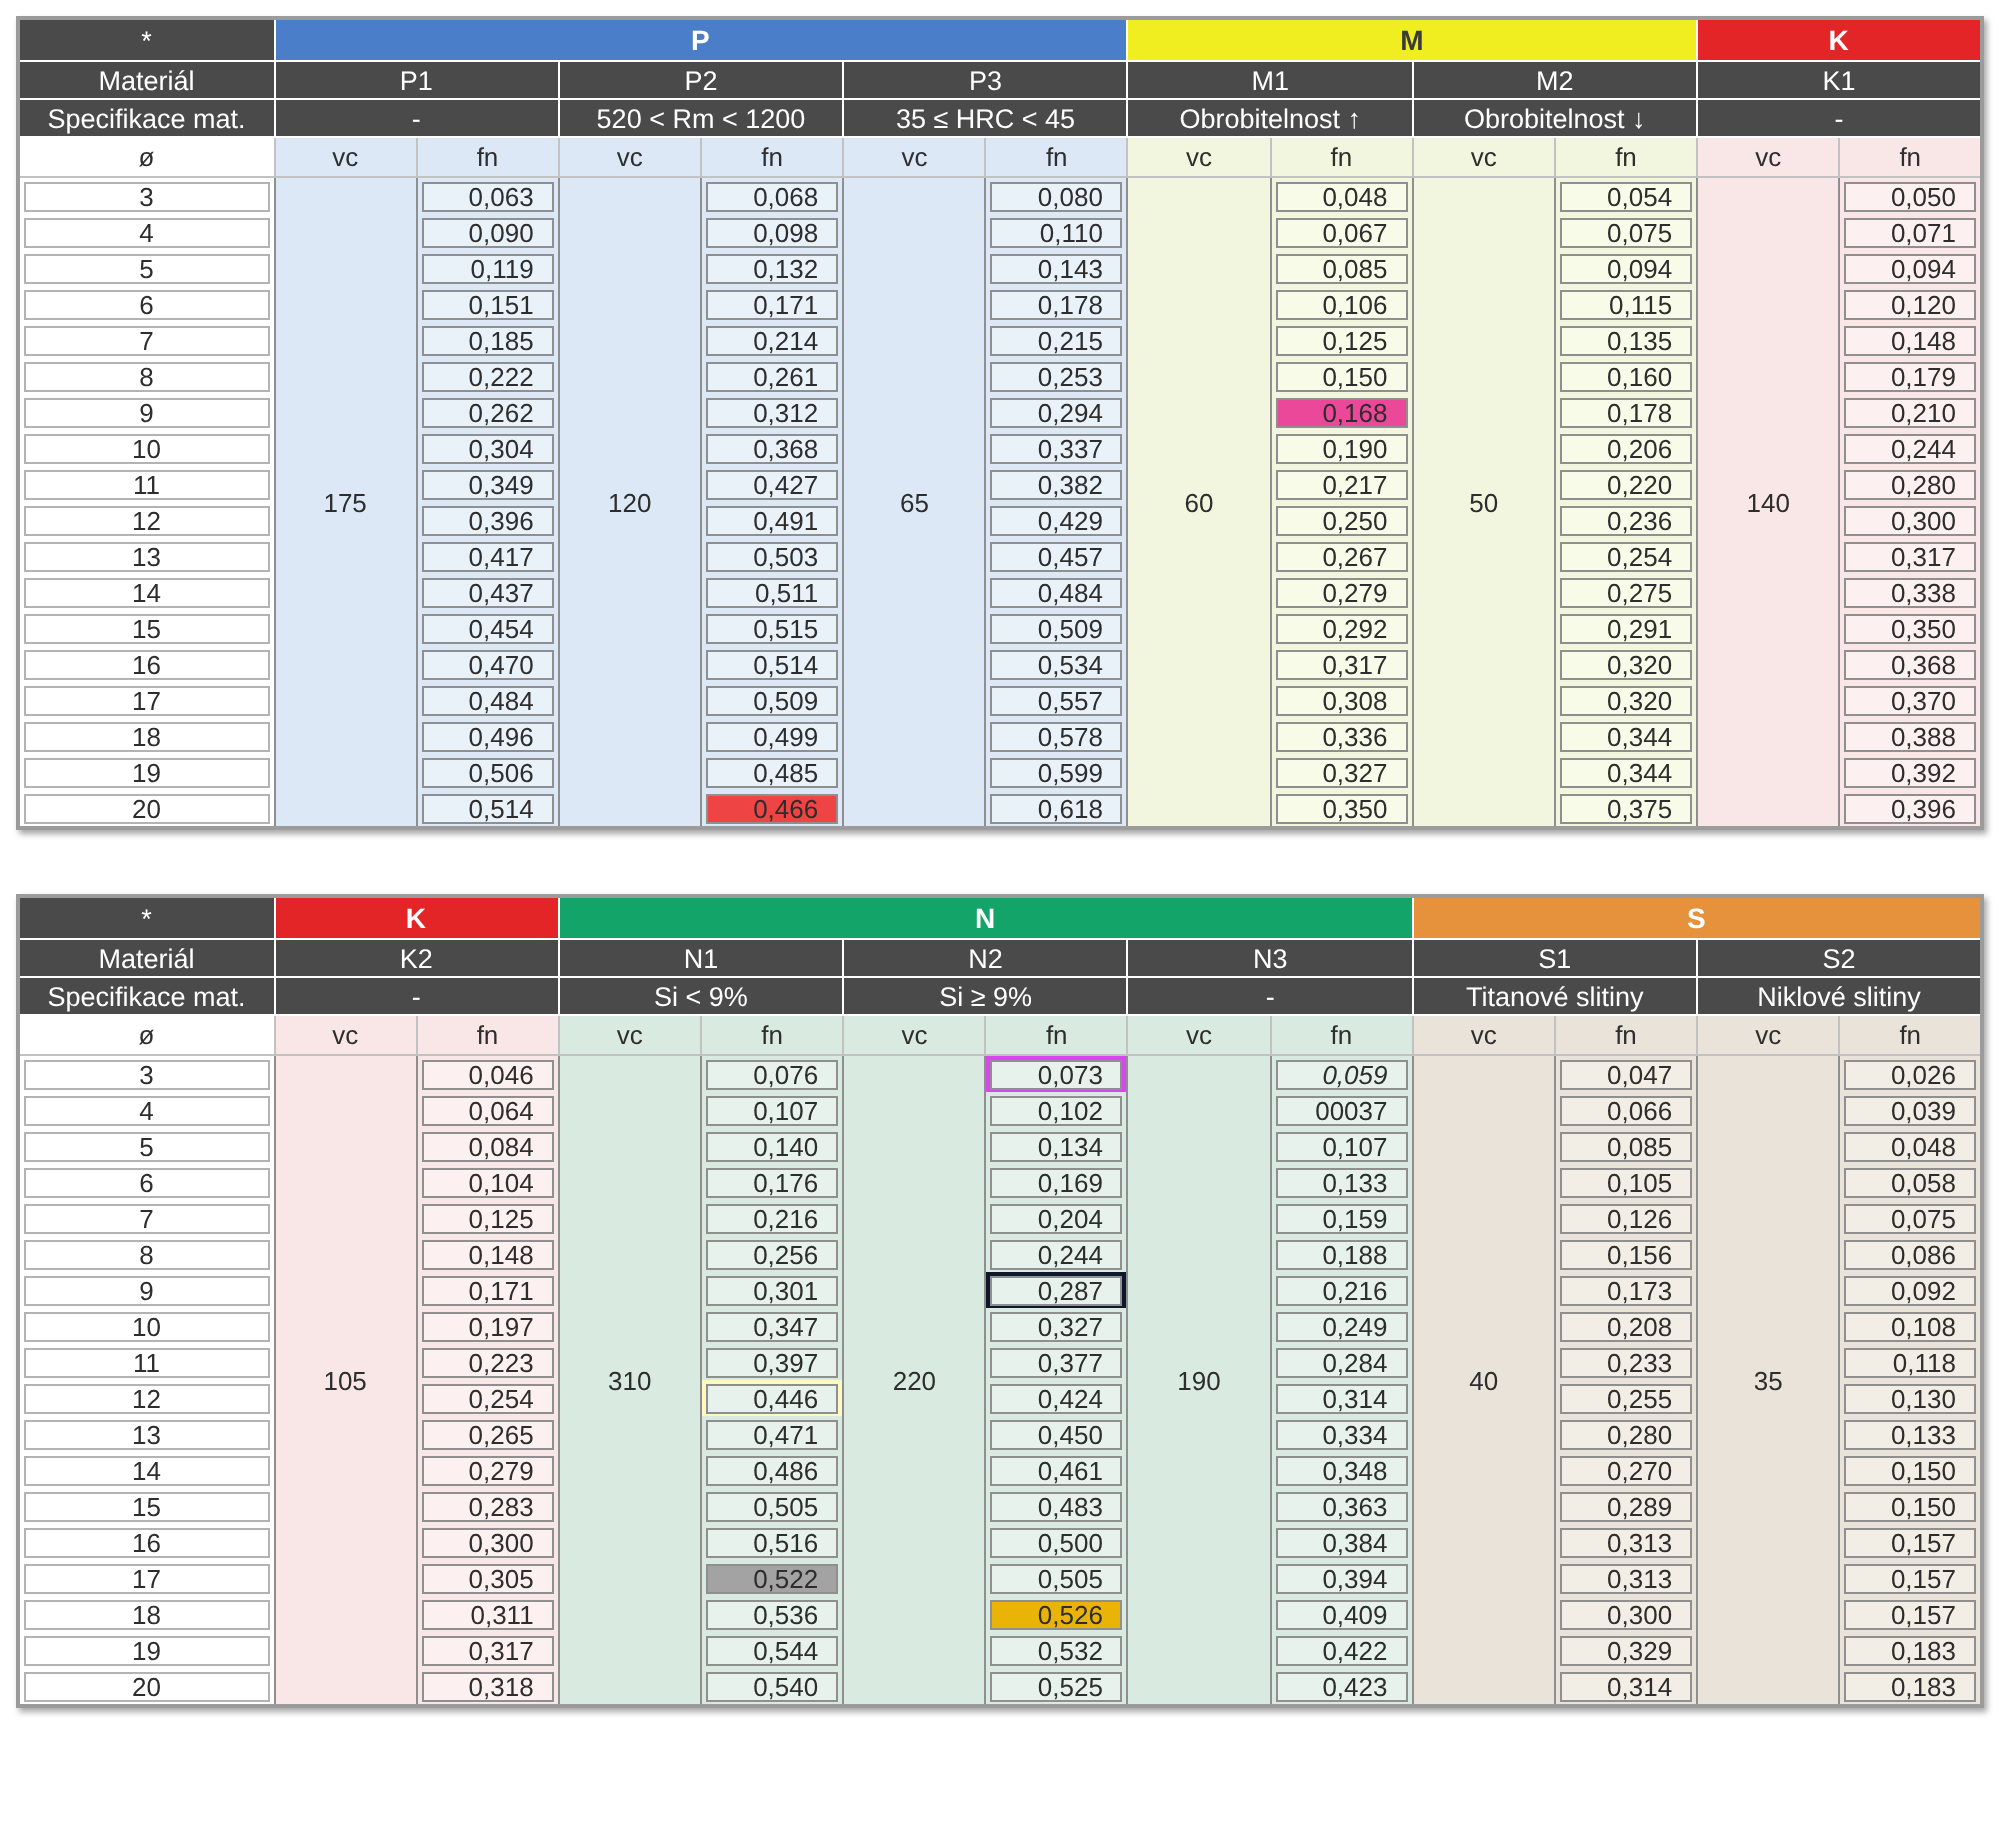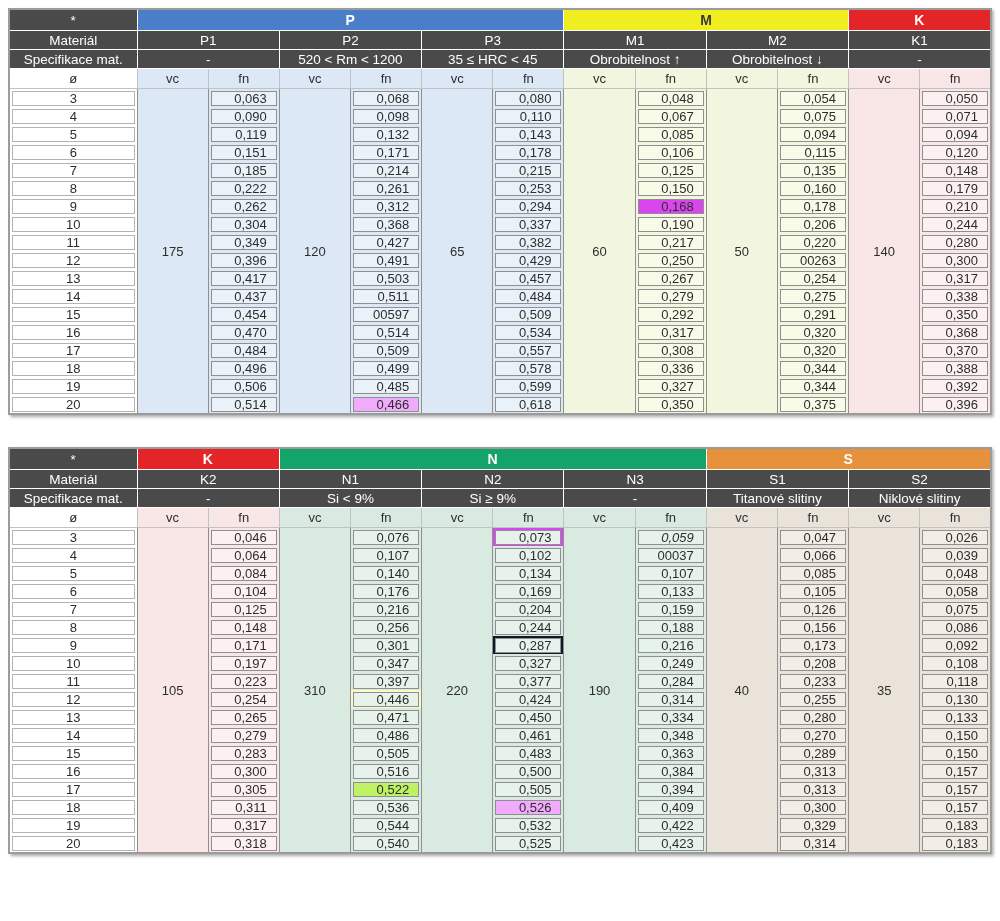--- a/index.html
+++ b/index.html
@@ -234,21 +234,21 @@
             <td class="fn" style="background: rgb(220, 232, 245);">
               <div class="box" style="background: rgb(233, 241, 249);">0,262</div>
             </td>
             <td class="fn" style="background: rgb(220, 232, 245);">
               <div class="box" style="background: rgb(233, 241, 249);">0,312</div>
             </td>
             <td class="fn" style="background: rgb(220, 232, 245);">
               <div class="box" style="background: rgb(233, 241, 249);">0,294</div>
             </td>
             <td class="fn" style="background: rgb(243, 246, 222);">
-              <div class="box" style="background: #d946ef; padding-left: 36px;">0,168</div>
+              <div class="box" style="background: #ec4899; padding-left: 36px;">0,168</div>
             </td>
             <td class="fn" style="background: rgb(243, 246, 222);">
               <div class="box" style="background: rgb(249, 251, 233);">0,178</div>
             </td>
             <td class="fn" style="background: rgb(249, 230, 230);">
               <div class="box" style="background: rgb(253, 240, 240);">0,210</div>
             </td>
           </tr>
           <tr class="row-data">
             <td class="dia">
@@ -306,21 +306,21 @@
             <td class="fn" style="background: rgb(220, 232, 245);">
               <div class="box" style="background: rgb(233, 241, 249);">0,491</div>
             </td>
             <td class="fn" style="background: rgb(220, 232, 245);">
               <div class="box" style="background: rgb(233, 241, 249);">0,429</div>
             </td>
             <td class="fn" style="background: rgb(243, 246, 222);">
               <div class="box" style="background: rgb(249, 251, 233);">0,250</div>
             </td>
             <td class="fn" style="background: rgb(243, 246, 222);">
-              <div class="box" style="background: rgb(249, 251, 233);">00263</div>
+              <div class="box" style="background: rgb(249, 251, 233);">0,236</div>
             </td>
             <td class="fn" style="background: rgb(249, 230, 230);">
               <div class="box" style="background: rgb(253, 240, 240);">0,300</div>
             </td>
           </tr>
           <tr class="row-data">
             <td class="dia">
               <div class="box">13</div>
             </td>
             <td class="fn" style="background: rgb(220, 232, 245);">
@@ -366,21 +366,21 @@
             </td>
           </tr>
           <tr class="row-data">
             <td class="dia">
               <div class="box">15</div>
             </td>
             <td class="fn" style="background: rgb(220, 232, 245);">
               <div class="box" style="background: rgb(233, 241, 249);">0,454</div>
             </td>
             <td class="fn" style="background: rgb(220, 232, 245);">
-              <div class="box" style="background: rgb(233, 241, 249);">00597</div>
+              <div class="box" style="background: rgb(233, 241, 249);">0,515</div>
             </td>
             <td class="fn" style="background: rgb(220, 232, 245);">
               <div class="box" style="background: rgb(233, 241, 249);">0,509</div>
             </td>
             <td class="fn" style="background: rgb(243, 246, 222);">
               <div class="box" style="background: rgb(249, 251, 233);">0,292</div>
             </td>
             <td class="fn" style="background: rgb(243, 246, 222);">
               <div class="box" style="background: rgb(249, 251, 233);">0,291</div>
             </td>
@@ -481,21 +481,21 @@
             </td>
           </tr>
           <tr class="row-data">
             <td class="dia">
               <div class="box">20</div>
             </td>
             <td class="fn" style="background: rgb(220, 232, 245);">
               <div class="box" style="background: rgb(233, 241, 249);">0,514</div>
             </td>
             <td class="fn" style="background: rgb(220, 232, 245);">
-              <div class="box" style="background: #f0abfc; padding-left: 20px;">0,466</div>
+              <div class="box" style="background: #ef4444; padding-left: 20px;">0,466</div>
             </td>
             <td class="fn" style="background: rgb(220, 232, 245);">
               <div class="box" style="background: rgb(233, 241, 249);">0,618</div>
             </td>
             <td class="fn" style="background: rgb(243, 246, 222);">
               <div class="box" style="background: rgb(249, 251, 233);">0,350</div>
             </td>
             <td class="fn" style="background: rgb(243, 246, 222);">
               <div class="box" style="background: rgb(249, 251, 233);">0,375</div>
             </td>
@@ -890,21 +890,21 @@
             </td>
           </tr>
           <tr class="row-data">
             <td class="dia">
               <div class="box">17</div>
             </td>
             <td class="fn" style="background: rgb(249, 230, 230);">
               <div class="box" style="background: rgb(253, 240, 240);">0,305</div>
             </td>
             <td class="fn" style="background: rgb(217, 234, 224);">
-              <div class="box" style="background: #bef264;">0,522</div>
+              <div class="box" style="background: #a3a3a3;">0,522</div>
             </td>
             <td class="fn" style="background: rgb(217, 234, 224);">
               <div class="box" style="background: rgb(231, 242, 236);">0,505</div>
             </td>
             <td class="fn" style="background: rgb(217, 234, 224);">
               <div class="box" style="background: rgb(231, 242, 236);">0,394</div>
             </td>
             <td class="fn" style="background: rgb(233, 227, 217);">
               <div class="box" style="background: rgb(242, 237, 229);">0,313</div>
             </td>
@@ -916,21 +916,21 @@
             <td class="dia">
               <div class="box">18</div>
             </td>
             <td class="fn" style="background: rgb(249, 230, 230);">
               <div class="box" style="background: rgb(253, 240, 240);">0,311</div>
             </td>
             <td class="fn" style="background: rgb(217, 234, 224);">
               <div class="box" style="background: rgb(231, 242, 236);">0,536</div>
             </td>
             <td class="fn" style="background: rgb(217, 234, 224);">
-              <div class="box" style="background: #f0abfc;">0,526</div>
+              <div class="box" style="background: #eab308;">0,526</div>
             </td>
             <td class="fn" style="background: rgb(217, 234, 224);">
               <div class="box" style="background: rgb(231, 242, 236);">0,409</div>
             </td>
             <td class="fn" style="background: rgb(233, 227, 217);">
               <div class="box" style="background: rgb(242, 237, 229);">0,300</div>
             </td>
             <td class="fn" style="background: rgb(233, 227, 217);">
               <div class="box" style="background: rgb(242, 237, 229);">0,157</div>
             </td>

